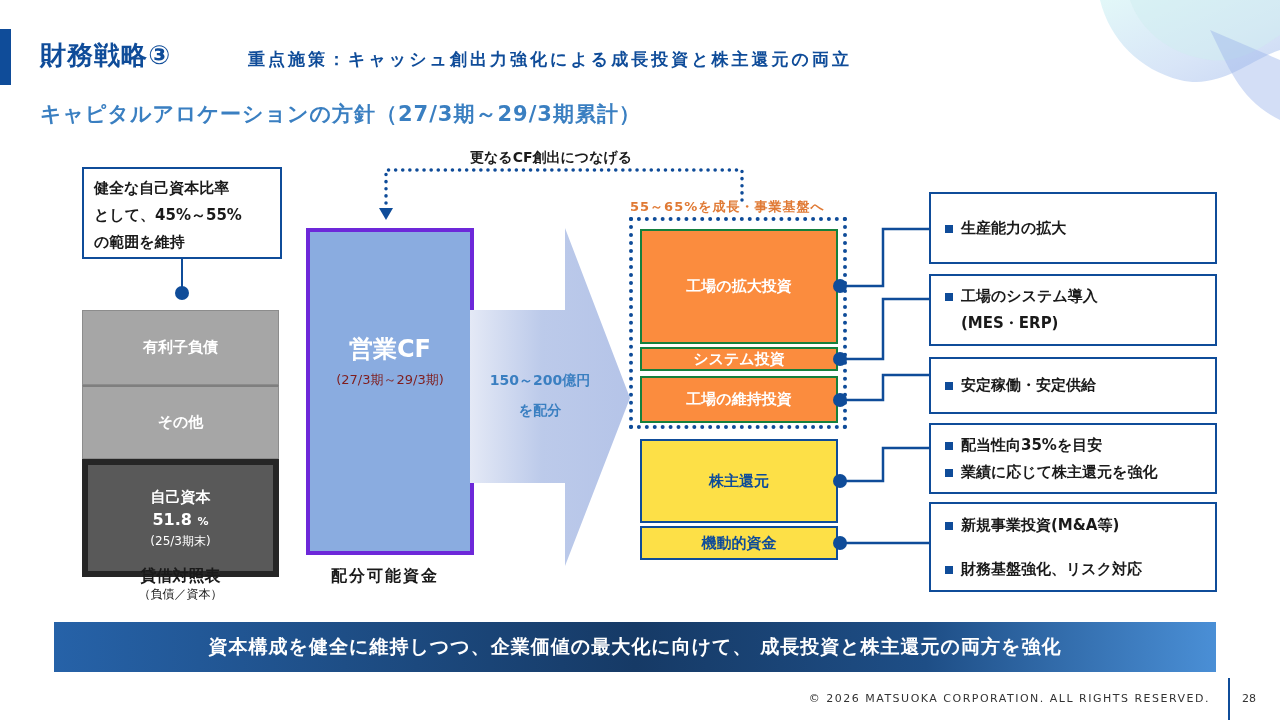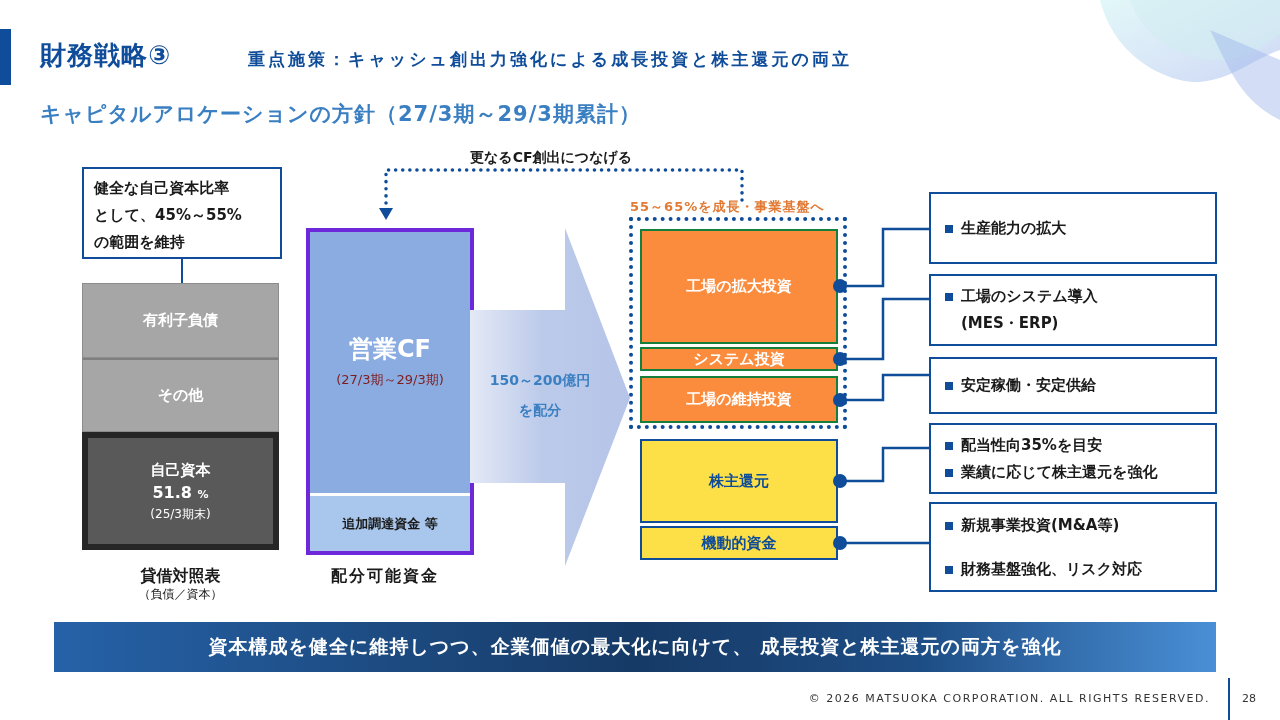--- a/index.html
+++ b/index.html
@@ -10,21 +10,21 @@
 
   .title-bar { position: absolute; left: 0; top: 29px; width: 11px; height: 56px; background: #0f4c99; }
   .title-main { position: absolute; left: 40px; top: 38px; font-size: 26px; font-weight: bold; color: #0f4c99; letter-spacing: 1px; }
   .title-sub { position: absolute; left: 248px; top: 48px; font-size: 17px; font-weight: bold; color: #0f4c99; letter-spacing: 3px; }
   .subtitle { position: absolute; left: 40px; top: 100px; font-size: 21px; font-weight: bold; color: #3a7fc1; letter-spacing: 1px; }
 
   
   .note-box { position: absolute; left: 82px; top: 167px; width: 200px; height: 92px; border: 2px solid #0f4c99; background: #fff; padding: 6px 10px; font-size: 15px; font-weight: bold; line-height: 27px; }
   .note-line { position: absolute; left: 181px; top: 259px; width: 2px; height: 34px; background: #0f4c99; }
   .dot { position: absolute; width: 14px; height: 14px; border-radius: 50%; background: #0f4c99; }
-  .bs-wrap { position: absolute; left: 82px; top: 283px; width: 197px; }
+  .bs-wrap { position: absolute; left: 82px; top: 310px; width: 197px; }
   .bs-seg { width: 197px; display: flex; flex-direction: column; align-items: center; justify-content: center; color: #fff; font-weight: bold; }
   .bs-debt { height: 75px; background: #a6a6a6; border: 1px solid #8c8c8c; font-size: 15px; }
   .bs-other { height: 74px; background: #a6a6a6; border: 1px solid #8c8c8c; border-top: 2px solid #7f7f7f; font-size: 15px; }
   .bs-equity { height: 118px; background: #595959; border: 6px solid #262626; font-size: 15px; line-height: 1.5; }
   .bs-equity .v { font-size: 16px; }
   .bs-equity .v small { font-size: 11px; }
   .bs-equity .n { font-size: 12px; font-weight: normal; }
   .bs-label { position: absolute; left: 82px; top: 566px; width: 197px; text-align: center; font-weight: bold; font-size: 16px; line-height: 20px; }
   .bs-label .s { font-size: 12px; font-weight: normal; display: block; line-height: 16px; }
 
@@ -110,21 +110,20 @@
 <svg class="conn" style="left:370px;top:160px;width:390px;height:65px;">
   <path d="M372 40 V10 H16 V48" fill="none" stroke="#0f4c99" stroke-width="3.5" stroke-dasharray="0.1 7" stroke-linecap="round"></path>
   <polygon points="9,48 23,48 16,60" fill="#0f4c99"></polygon>
 </svg>
 
 <div class="cf-box">
   <div class="cf-main">
     <span class="big">営業CF</span>
     <span class="sub">(27/3期～29/3期)</span>
   </div>
-  <div class="cf-extra">追加調達資金 等</div>
 </div>
 <div class="cf-label">配分可能資金</div>
 
 <svg class="arrow" viewBox="0 0 160 338">
   <defs>
     <linearGradient id="ag" x1="0" x2="1">
       <stop offset="0" stop-color="#e4e9f6"></stop>
       <stop offset="0.45" stop-color="#bccaea"></stop>
       <stop offset="1" stop-color="#b5c4e8"></stop>
     </linearGradient>

